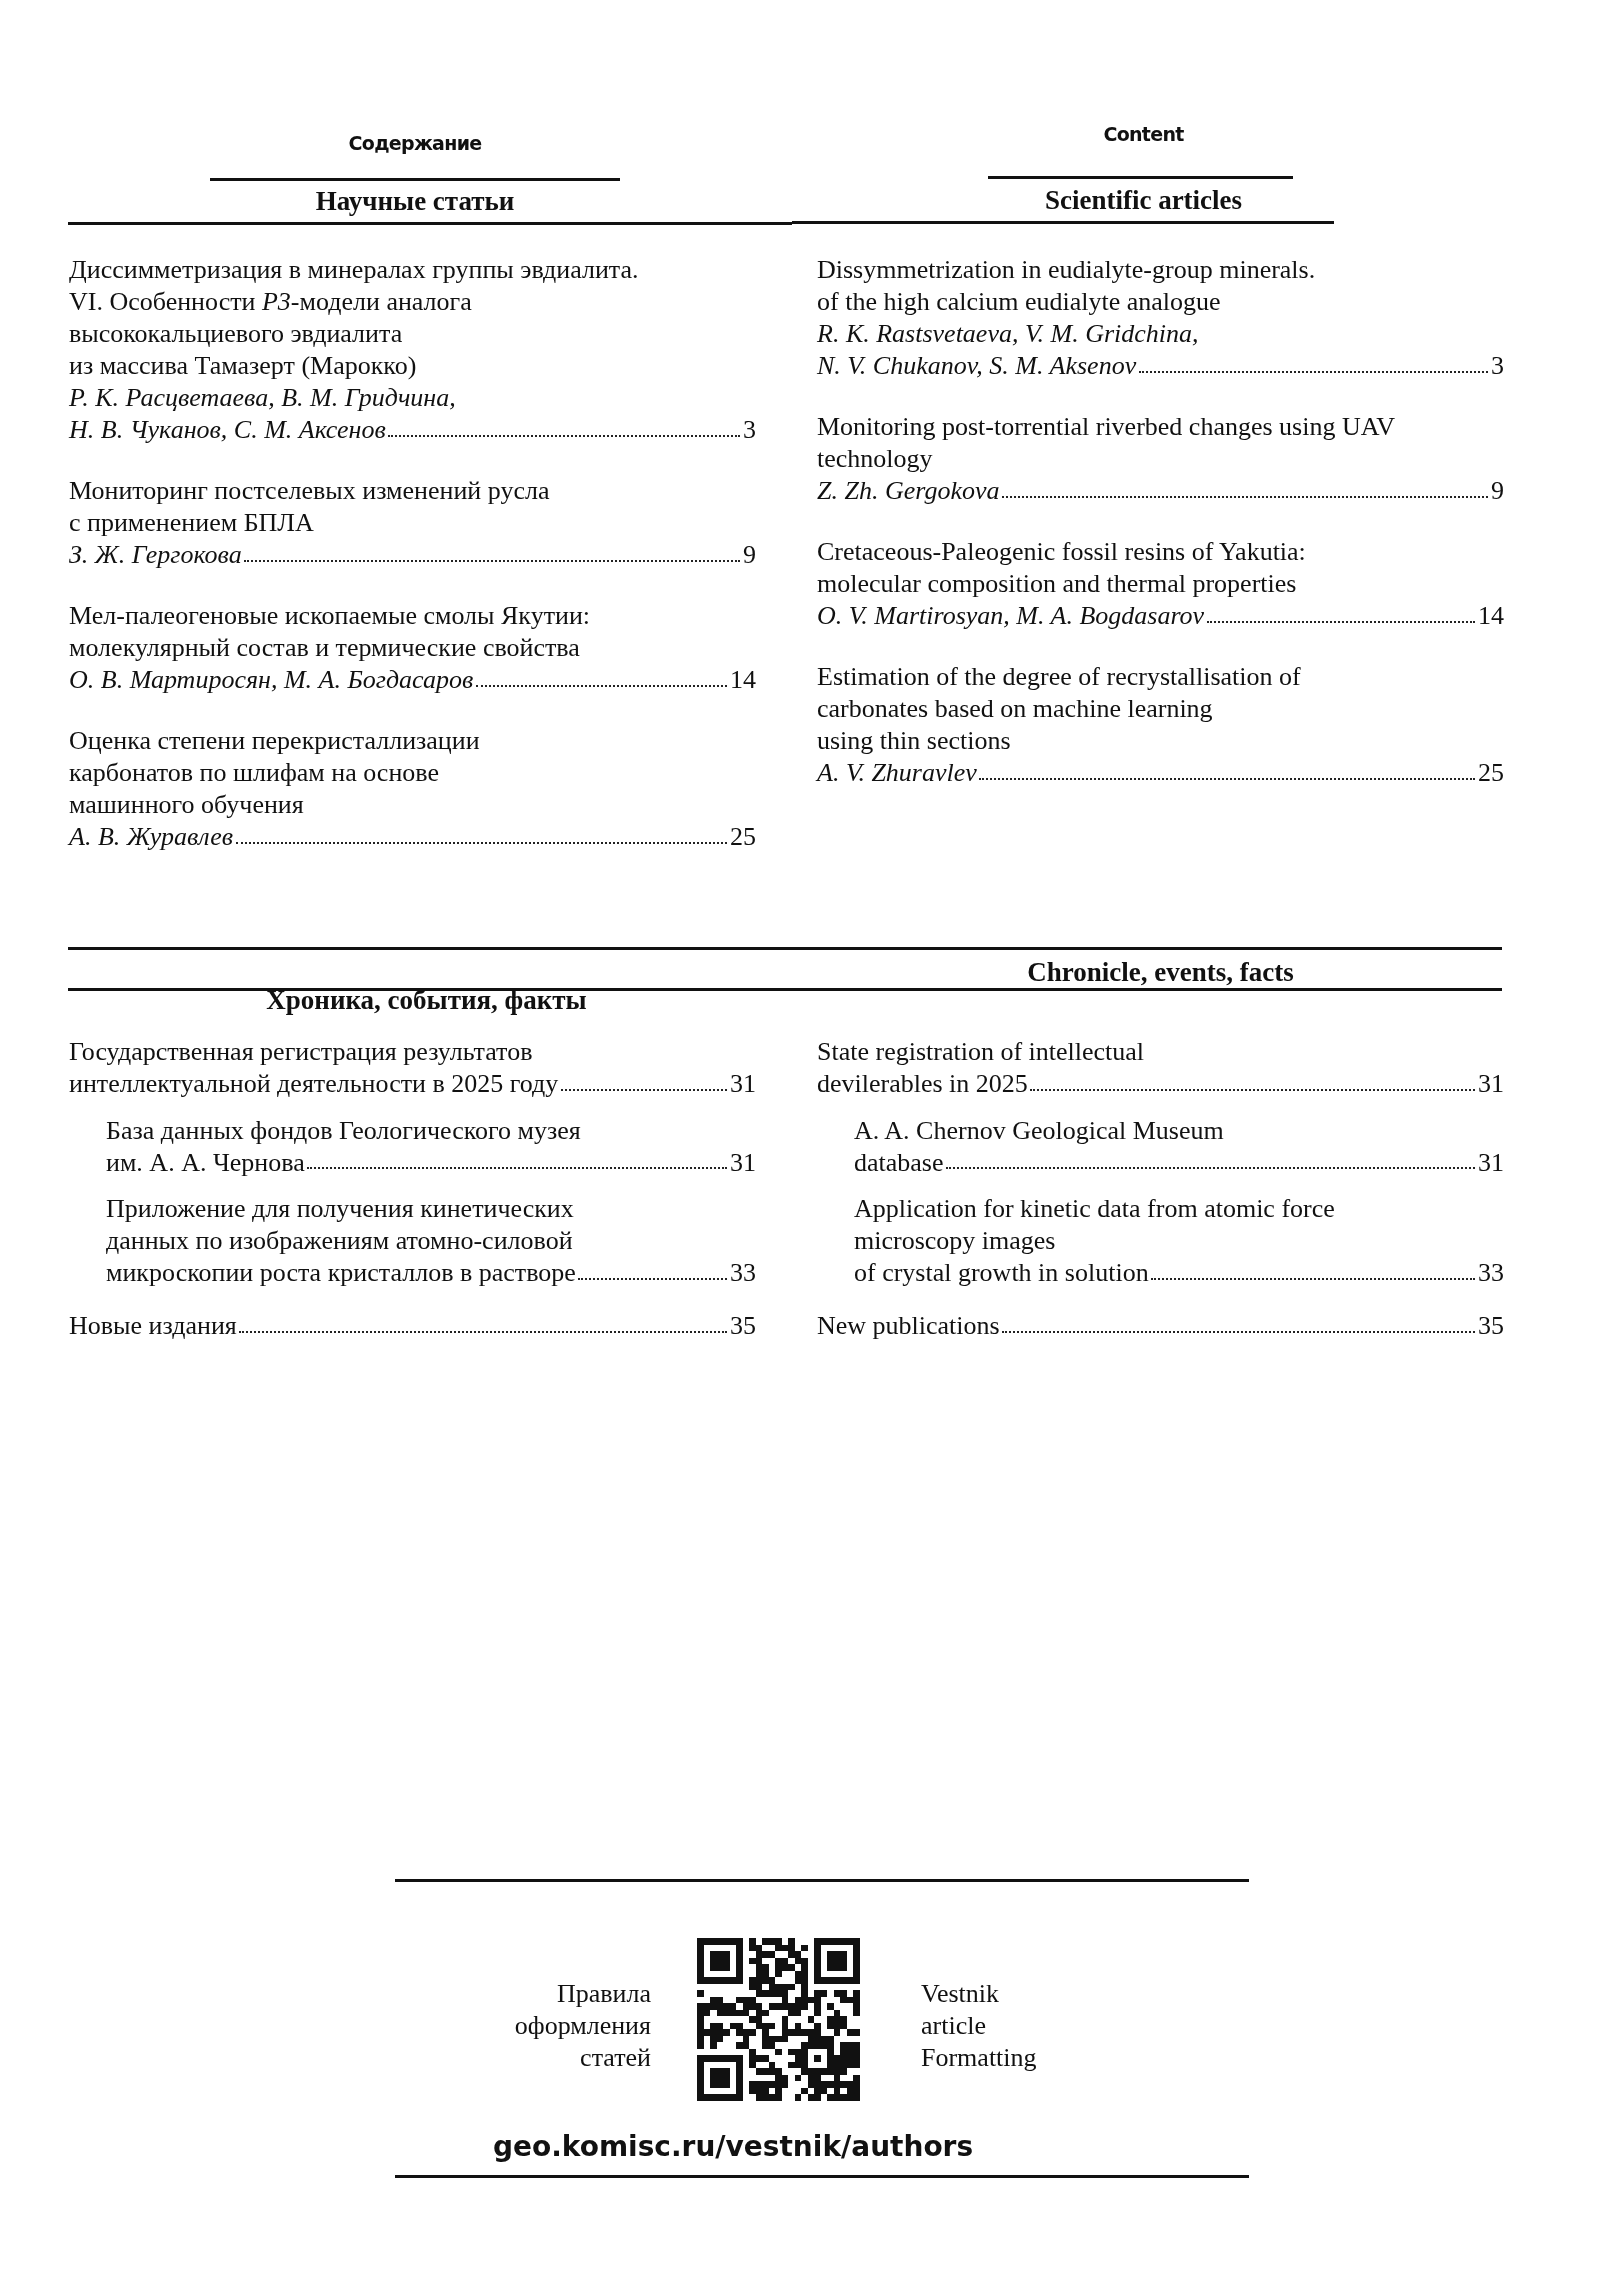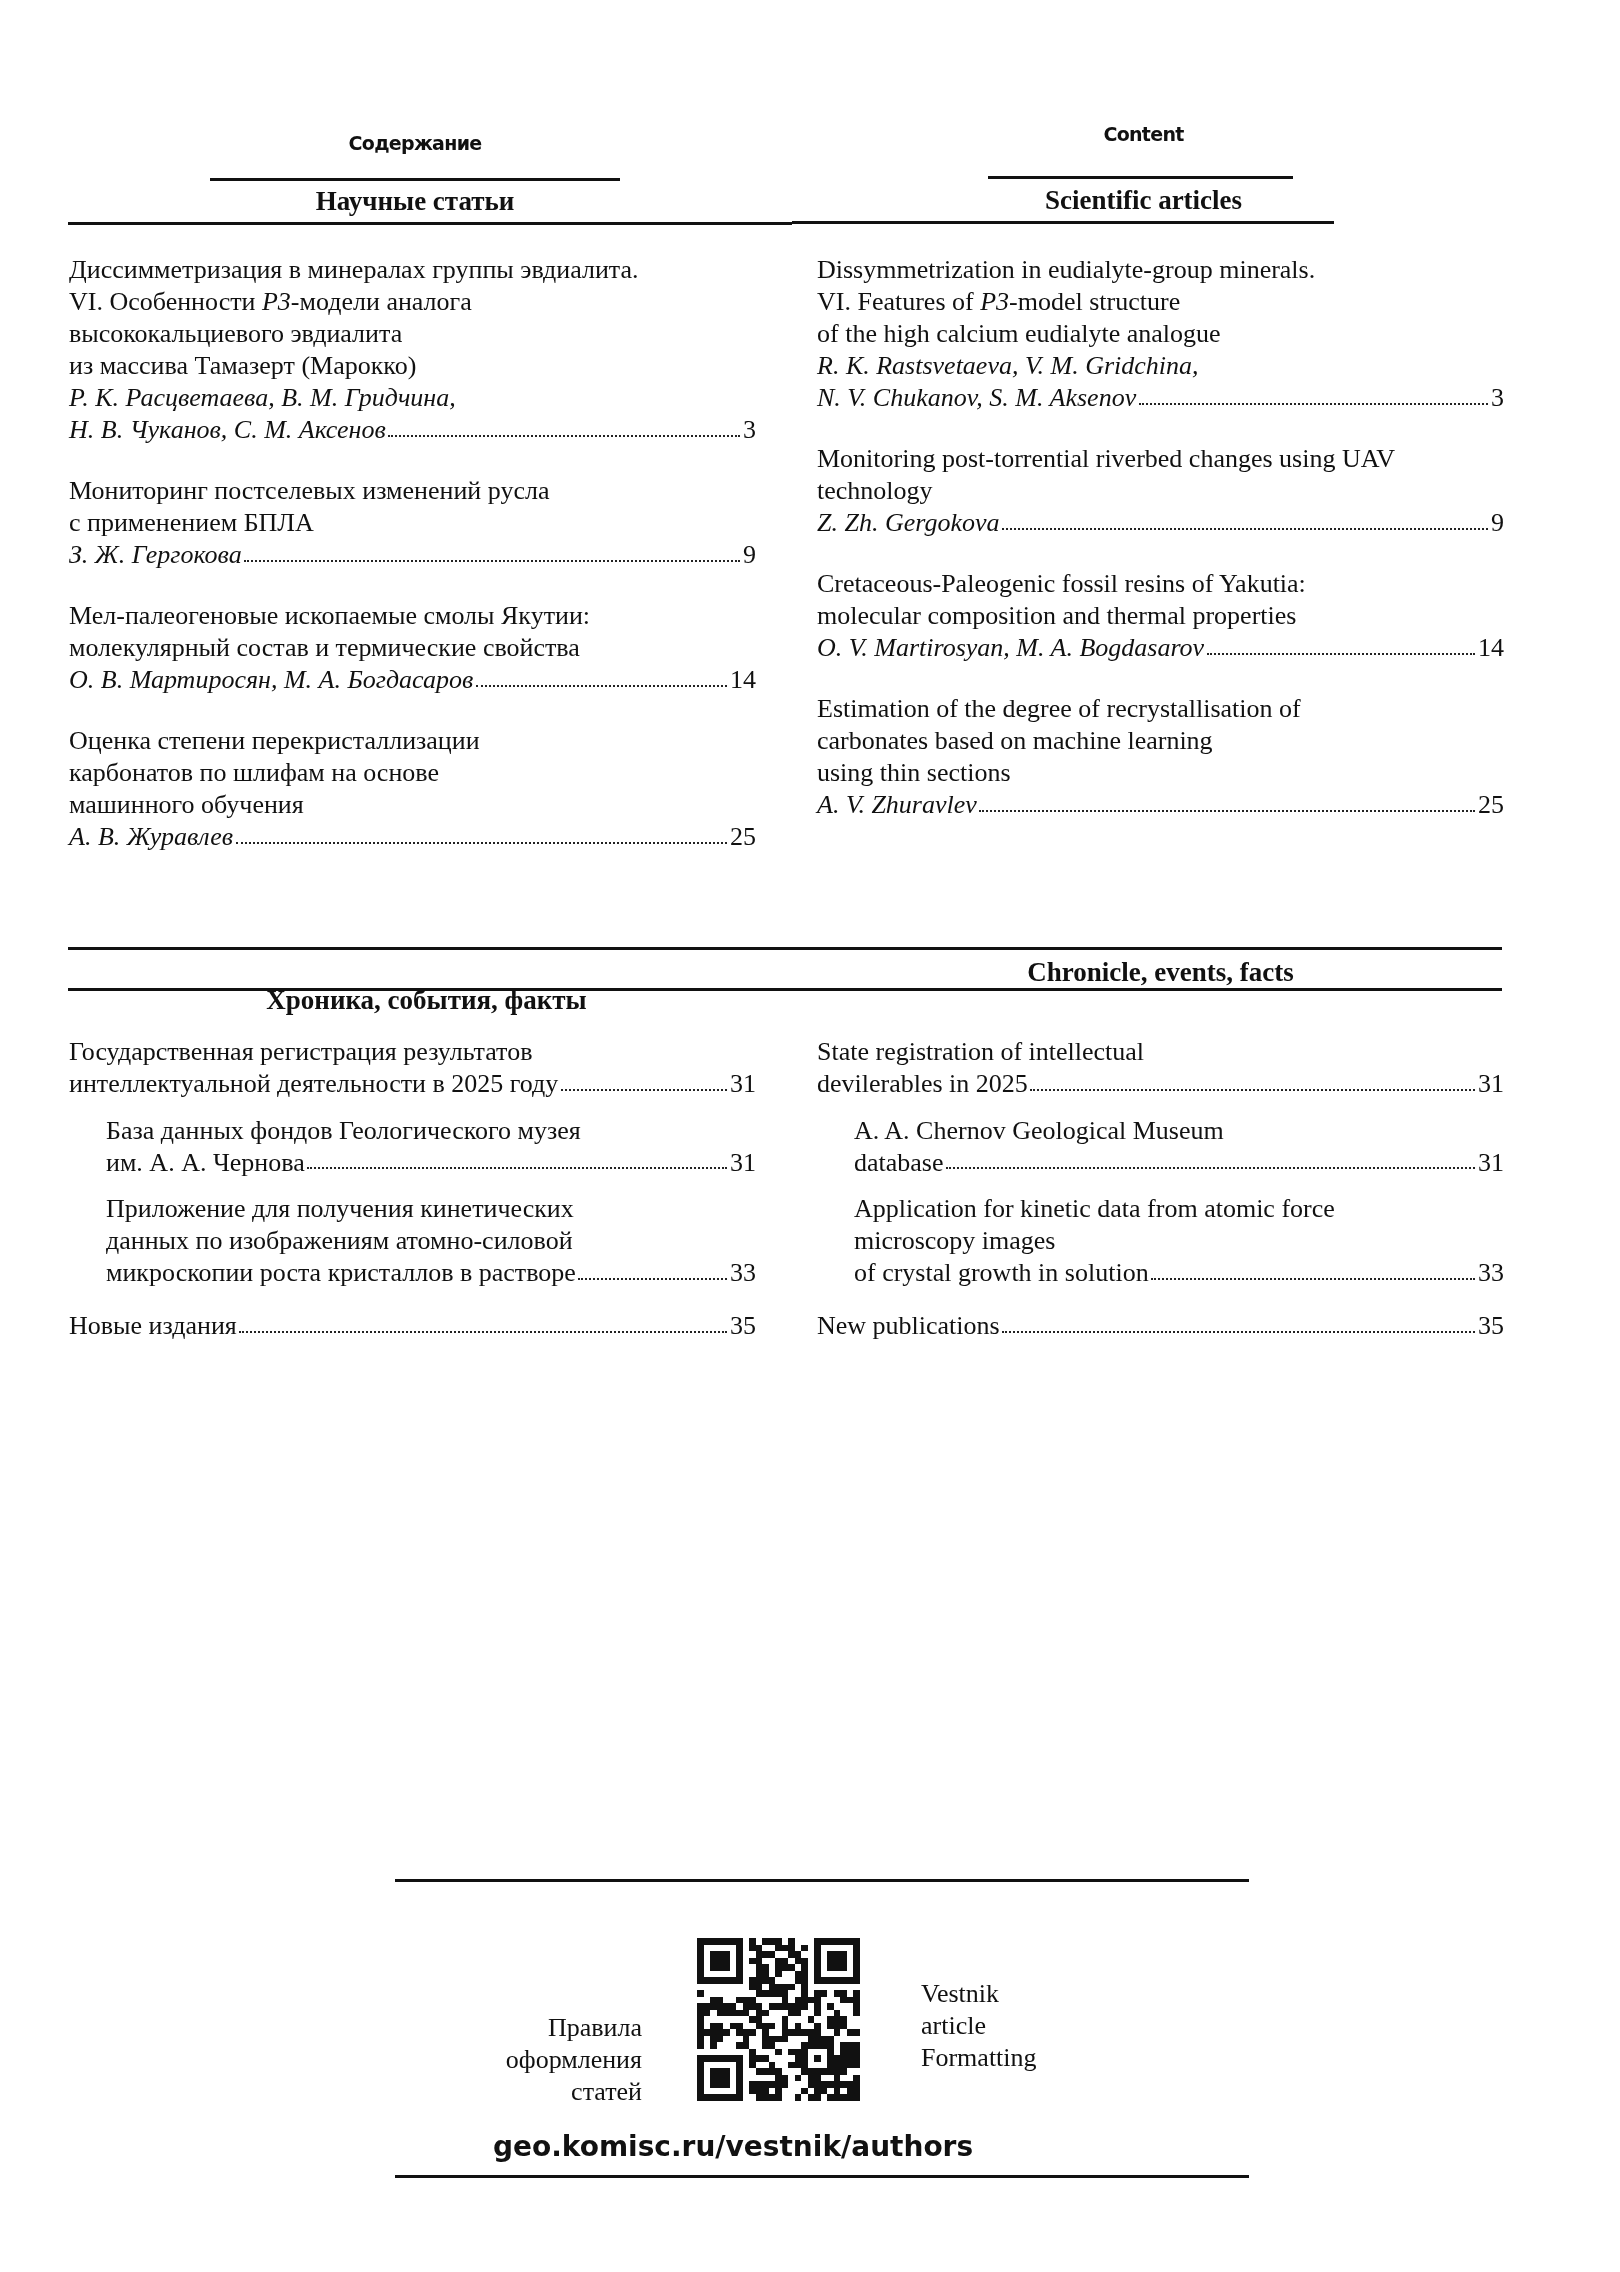--- a/index.html
+++ b/index.html
@@ -95,21 +95,20 @@
         <span class="txt auth">А. В. Журавлев</span>
         <span class="dots"></span>
         <span class="pg">25</span>
       </div>
   </div>
 </div>
 
 <div class="toc" style="left:817px; top:254px; width:687px;">
   <div class="entry">
     <div class="line">Dissymmetrization in eudialyte-group minerals.</div>
-    <div class="line">VI. Features of <i>P3</i>-model structure</div>
     <div class="line">of the high calcium eudialyte analogue</div>
     <div class="line auth">R. K. Rastsvetaeva, V. M. Gridchina,</div>
     <div class="lead">
         <span class="txt auth">N. V. Chukanov, S. M. Aksenov</span>
         <span class="dots"></span>
         <span class="pg">3</span>
       </div>
   </div>
   <div class="entry">
     <div class="line">Monitoring post-torrential riverbed changes using UAV</div>
@@ -211,21 +210,21 @@
     <div class="lead">
         <span class="txt">New publications</span>
         <span class="dots"></span>
         <span class="pg">35</span>
       </div>
   </div>
 </div>
 
 <div class="rule" style="left:395px; top:1879px; width:854px; height:2.6px;"></div>
 
-<div class="qr-label" style="left:414px; top:1978px; width:228px; text-align:right;margin-top:34px;">
+<div class="qr-label" style="left:423px; top:1978px; width:228px; text-align:right;">
   <div>Правила</div>
   <div>оформления</div>
   <div>статей</div>
 </div>
 
 <div class="qr" id="qr" style="left: 697px; top: 1938px; width: 163px; height: 163px; grid-template-columns: repeat(25, 6.5px); grid-template-rows: repeat(25, 6.5px);">
     <span class="b"></span>
     <span class="b"></span>
     <span class="b"></span>
     <span class="b"></span>

